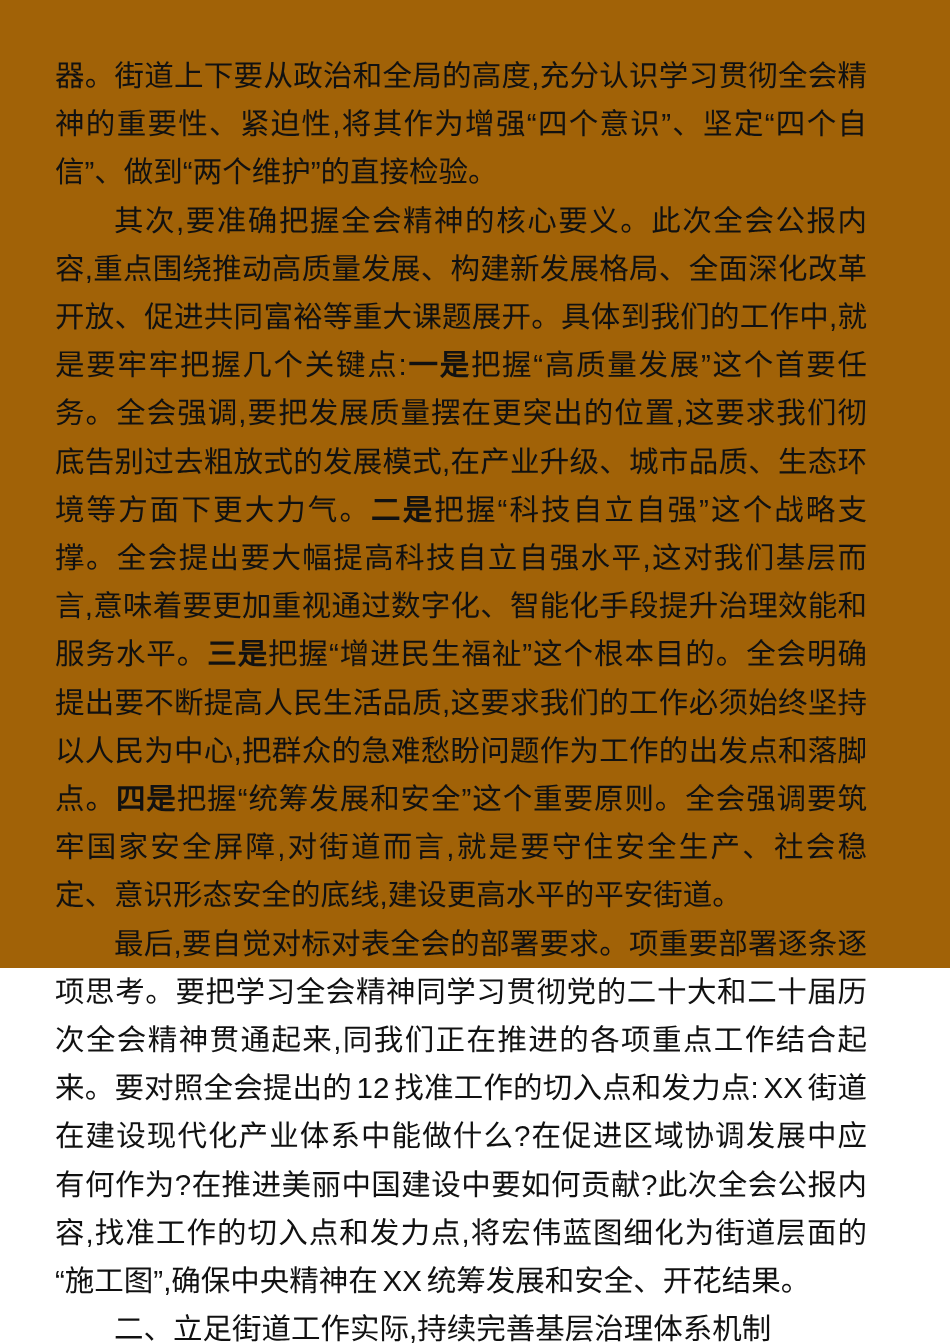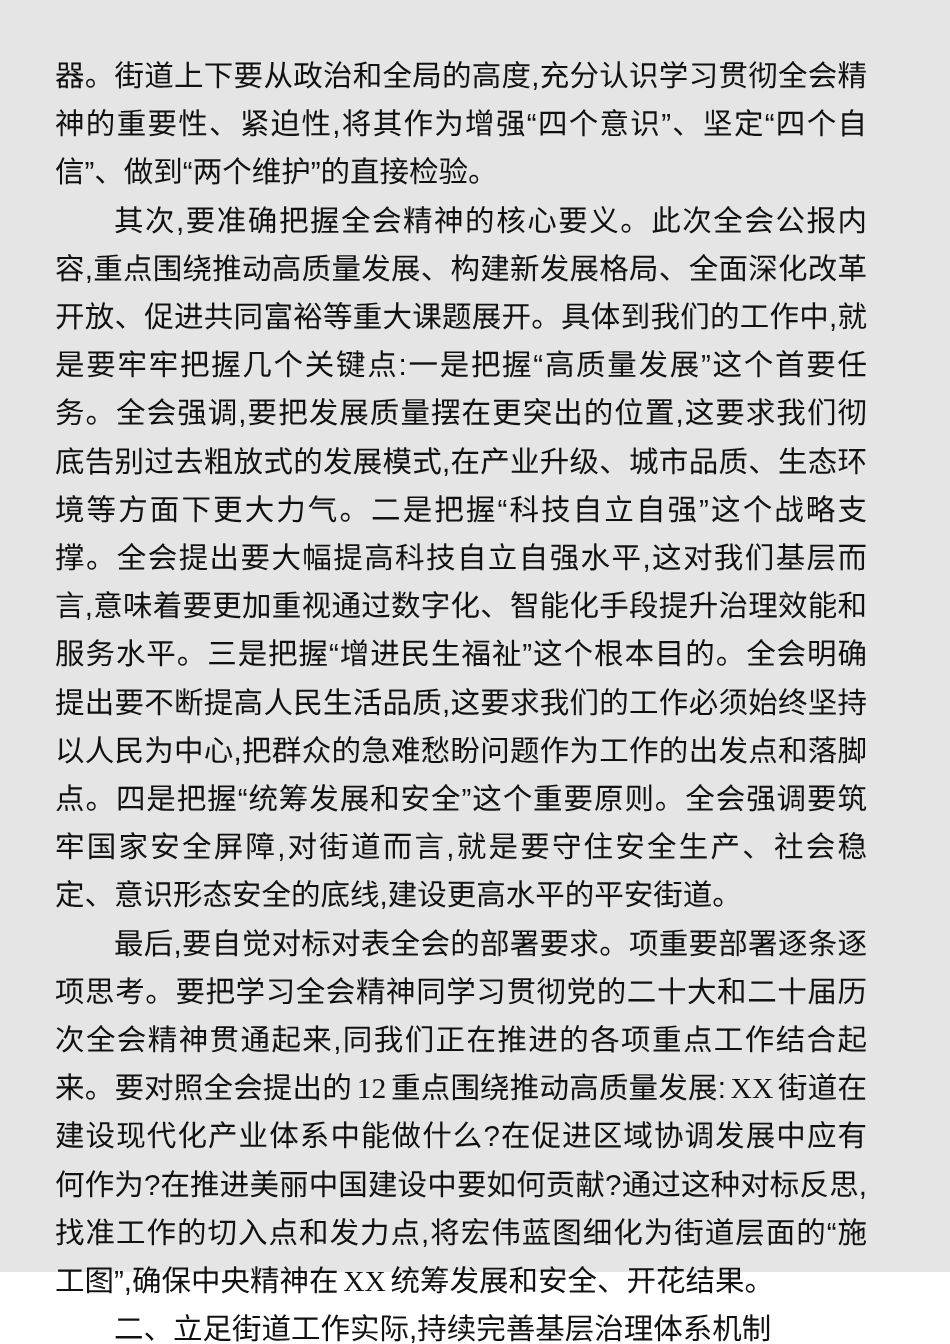--- a/index.html
+++ b/index.html
@@ -16,22 +16,22 @@
     font-family: "Liberation Sans", "DejaVu Sans", sans-serif;
     color: #000000;
     -webkit-font-smoothing: antialiased;
   }
 
   #page {
     position: absolute;
     left: 0;
     top: 0;
     width: 950px;
-    height: 1272px;
-    background: #e5e5e5;
+    height: 968px;
+    background: #a16207;
     box-sizing: border-box;
   }
 
   #doc-body {
     position: absolute;
     left: 55px;
     top: 52px;
     width: 812px;
   }
 
@@ -52,27 +52,27 @@
   .para.indent {
     text-indent: 2em;
   }
 
   .para + .para {
     margin-top: 0;
   }
 
   
   .b {
-    font-weight: 400;
+    font-weight: 700;
   }
 
   
   .lat {
     padding: 0 0.16em;
-    font-family: Liberation Serif, serif;
+    font-family: Liberation Sans, sans-serif;
   }
 
   
   .heading {
     margin: 0;
     font-size: 29.5px;
     line-height: 48.2px;
     text-indent: 2em;
     text-align: left;
     font-weight: 400;
@@ -85,19 +85,19 @@
 <div id="page">
   <div id="doc-body">
 
     <p class="para">器。街道上下要从政治和全局的高度,充分认识学习贯彻全会精神的重要性、紧迫性,将其作为增强“四个意识”、坚定“四个自信”、做到“两个维护”的直接检验。</p>
 
     <p class="para indent">
       <span>其次,要准确把握全会精神的核心要义。此次全会公报内容,重点围绕推动高质量发展、构建新发展格局、全面深化改革开放、促进共同富裕等重大课题展开。具体到我们的工作中,就是要牢牢把握几个关键点:</span><span class="b">一是</span><span>把握“高质量发展”这个首要任务。全会强调,要把发展质量摆在更突出的位置,这要求我们彻底告别过去粗放式的发展模式,在产业升级、城市品质、生态环境等方面下更大力气。</span><span class="b">二是</span><span>把握“科技自立自强”这个战略支撑。全会提出要大幅提高科技自立自强水平,这对我们基层而言,意味着要更加重视通过数字化、智能化手段提升治理效能和服务水平。</span><span class="b">三是</span><span>把握“增进民生福祉”这个根本目的。全会明确提出要不断提高人民生活品质,这要求我们的工作必须始终坚持以人民为中心,把群众的急难愁盼问题作为工作的出发点和落脚点。</span><span class="b">四是</span><span>把握“统筹发展和安全”这个重要原则。全会强调要筑牢国家安全屏障,对街道而言,就是要守住安全生产、社会稳定、意识形态安全的底线,建设更高水平的平安街道。</span>
     </p>
 
     <p class="para indent">
-      <span>最后,要自觉对标对表全会的部署要求。项重要部署逐条逐项思考。要把学习全会精神同学习贯彻党的二十大和二十届历次全会精神贯通起来,同我们正在推进的各项重点工作结合起来。要对照全会提出的</span><span class="lat">12</span><span>重点围绕推动高质量发展:</span><span class="lat">XX</span><span>街道在建设现代化产业体系中能做什么?在促进区域协调发展中应有何作为?在推进美丽中国建设中要如何贡献?通过这种对标反思,找准工作的切入点和发力点,将宏伟蓝图细化为街道层面的“施工图”,确保中央精神在</span><span class="lat">XX</span><span>统筹发展和安全、开花结果。</span>
+      <span>最后,要自觉对标对表全会的部署要求。项重要部署逐条逐项思考。要把学习全会精神同学习贯彻党的二十大和二十届历次全会精神贯通起来,同我们正在推进的各项重点工作结合起来。要对照全会提出的</span><span class="lat">12</span><span>找准工作的切入点和发力点:</span><span class="lat">XX</span><span>街道在建设现代化产业体系中能做什么?在促进区域协调发展中应有何作为?在推进美丽中国建设中要如何贡献?此次全会公报内容,找准工作的切入点和发力点,将宏伟蓝图细化为街道层面的“施工图”,确保中央精神在</span><span class="lat">XX</span><span>统筹发展和安全、开花结果。</span>
     </p>
 
     <p class="heading">二、立足街道工作实际,持续完善基层治理体系机制</p>
 
   </div>
 </div>
 
 </body></html>

